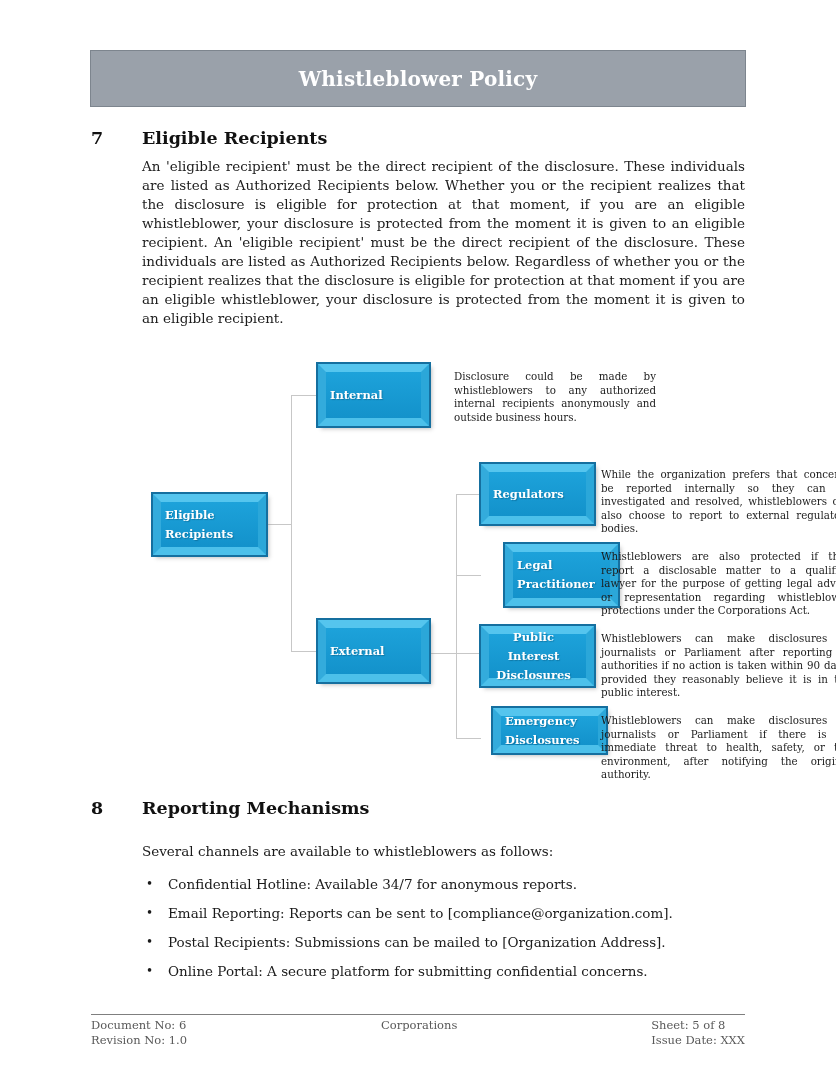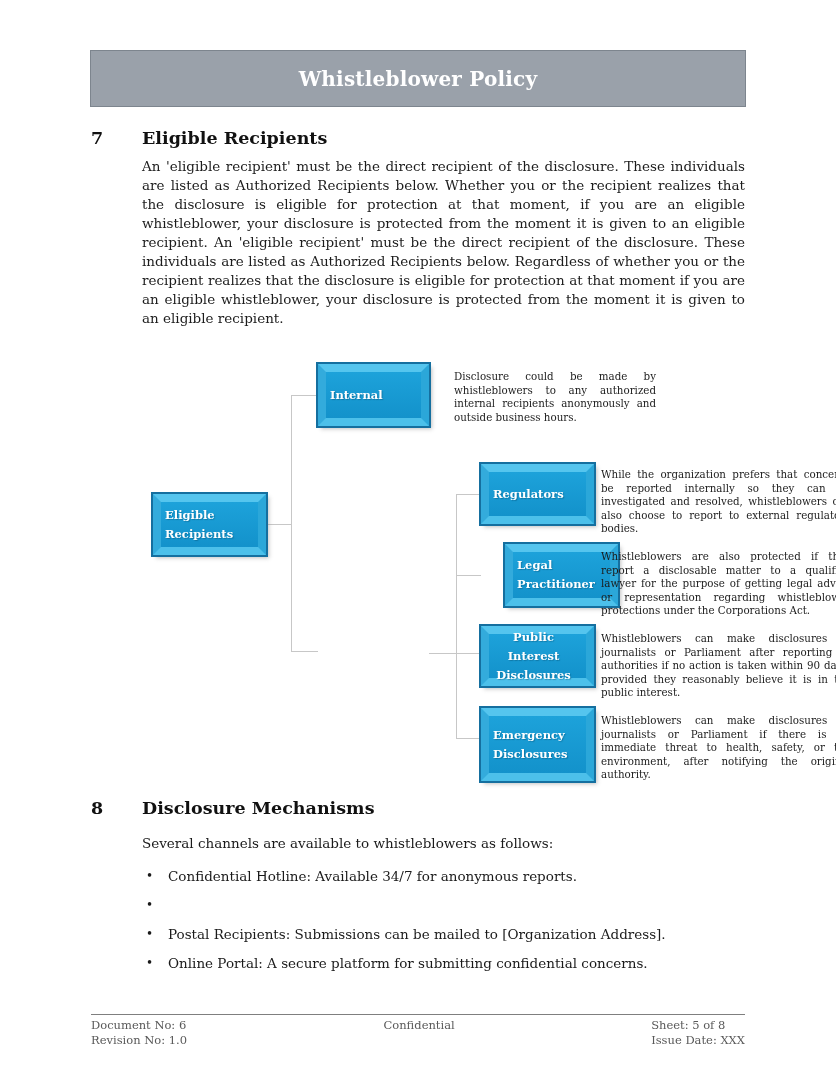--- a/index.html
+++ b/index.html
@@ -63,41 +63,41 @@
     color: #1c1c1c;
   }
 
   
   .n-root      { left: 62px;  top: 138px; width: 113px; height: 61px; }
   .n-internal  { left: 227px; top: 8px;   width: 111px; height: 62px; }
   .n-external  { left: 227px; top: 264px; width: 111px; height: 62px; }
   .n-reg       { left: 390px; top: 108px; width: 113px; height: 60px; text-align: right; }
   .n-legal     { left: 390px; top: 188px; width: 113px; height: 62px; margin-left: 24px; }
   .n-public    { left: 390px; top: 270px; width: 113px; height: 60px; text-align: center; }
-  .n-emerg     { left: 390px; top: 352px; width: 113px; height: 73px; }
+  .n-emerg     { left: 402px; top: 352px; width: 113px; height: 45px; }
 
   .d-internal  { left: 363px; top: 14px;  width: 202px; }
   .d-reg       { left: 510px; top: 112px; width: 250px; }
   .d-legal     { left: 510px; top: 194px; width: 250px; }
   .d-public    { left: 510px; top: 276px; width: 250px; }
   .d-emerg     { left: 510px; top: 358px; width: 250px; }
 
   .c1 { left: 175px; top: 168px; width: 25px;  height: 1px; }   
   .c2 { left: 200px; top: 39px;  width: 1px;   height: 257px; } 
   .c3 { left: 200px; top: 39px;  width: 27px;  height: 1px; }   
   .c4 { left: 200px; top: 295px; width: 27px;  height: 1px; }   
   .c5 { left: 338px; top: 297px; width: 52px;  height: 1px; }   
   .c6 { left: 365px; top: 138px; width: 1px;   height: 245px; } 
   .c7 { left: 365px; top: 138px; width: 25px;  height: 1px; }   
   .c8 { left: 365px; top: 219px; width: 25px;  height: 1px; }   
   .c9 { left: 365px; top: 382px; width: 25px;  height: 1px; }   
 
   
   .sec8-head { margin-top: 17px; }
-  .sec8-intro { margin: 16px 0 0 51px; font-size: 13.5px; line-height: 19px; }
+  .sec8-intro { margin: 24px 0 0 51px; font-size: 13.5px; line-height: 19px; }
   .bullets { margin-top: 14px; }
   .bullet-row { display: flex; margin-bottom: 10px; font-size: 13.5px; line-height: 19px; }
   .bullet-dot { width: 22px; margin-left: 55px; font-size: 12px; }
 
   
   .footer {
     position: absolute; top: 1014px; left: 91px; right: 91px;
     border-top: 1px solid #7f7f7f;
     padding-top: 3px;
     display: flex; justify-content: space-between;
@@ -132,20 +132,23 @@
     <div class="conn c7"></div>
     <div class="conn c8"></div>
     <div class="conn c9"></div>
 
     <div class="node n-root">
       <span>Eligible Recipients</span>
     </div>
     <div class="node n-internal">
       <span>Internal</span>
     </div>
+    <div class="node n-external">
+      <span>External</span>
+    </div>
     <div class="node n-reg">
       <span>Regulators</span>
     </div>
     <div class="node n-legal">
       <span>Legal Practitioner</span>
     </div>
     <div class="node n-public">
       <span>Public Interest Disclosures</span>
     </div>
     <div class="node n-emerg">
@@ -154,49 +157,50 @@
 
     <div class="desc d-internal">Disclosure could be made by whistleblowers to any authorized internal recipients anonymously and outside business hours.</div>
     <div class="desc d-reg">While the organization prefers that concerns be reported internally so they can be investigated and resolved, whistleblowers can also choose to report to external regulatory bodies.</div>
     <div class="desc d-legal">Whistleblowers are also protected if they report a disclosable matter to a qualified lawyer for the purpose of getting legal advice or representation regarding whistleblower protections under the Corporations Act.</div>
     <div class="desc d-public">Whistleblowers can make disclosures to journalists or Parliament after reporting to authorities if no action is taken within 90 days, provided they reasonably believe it is in the public interest.</div>
     <div class="desc d-emerg">Whistleblowers can make disclosures to journalists or Parliament if there is an immediate threat to health, safety, or the environment, after notifying the original authority.</div>
   </div>
 
   <div class="sec-head sec8-head">
     <span class="num">8</span>
-    <span class="ttl">Disclosure Mechanisms</span>
+    <span class="ttl">Reporting Mechanisms</span>
   </div>
   <p class="sec8-intro">Several channels are available to whistleblowers as follows:</p>
 
   <div class="bullets">
     <div class="bullet-row">
       <span class="bullet-dot">•</span>
       <span>Confidential Hotline: Available 34/7 for anonymous reports.</span>
     </div>
     <div class="bullet-row">
       <span class="bullet-dot">•</span>
+      <span>Email Reporting: Reports can be sent to [compliance@organization.com].</span>
     </div>
     <div class="bullet-row">
       <span class="bullet-dot">•</span>
       <span>Postal Recipients: Submissions can be mailed to [Organization Address].</span>
     </div>
     <div class="bullet-row">
       <span class="bullet-dot">•</span>
       <span>Online Portal: A secure platform for submitting confidential concerns.</span>
     </div>
   </div>
 
 </div>
 
 <div class="footer">
   <div class="col">
     <span>Document No: 6</span>
     <span>Revision No: 1.0</span>
   </div>
   <div class="col center">
-    <span>Confidential</span>
+    <span>Corporations</span>
   </div>
   <div class="col right">
     <span>Sheet: 5 of 8</span>
     <span>Issue Date: XXX</span>
   </div>
 </div>
 
 </body></html>

